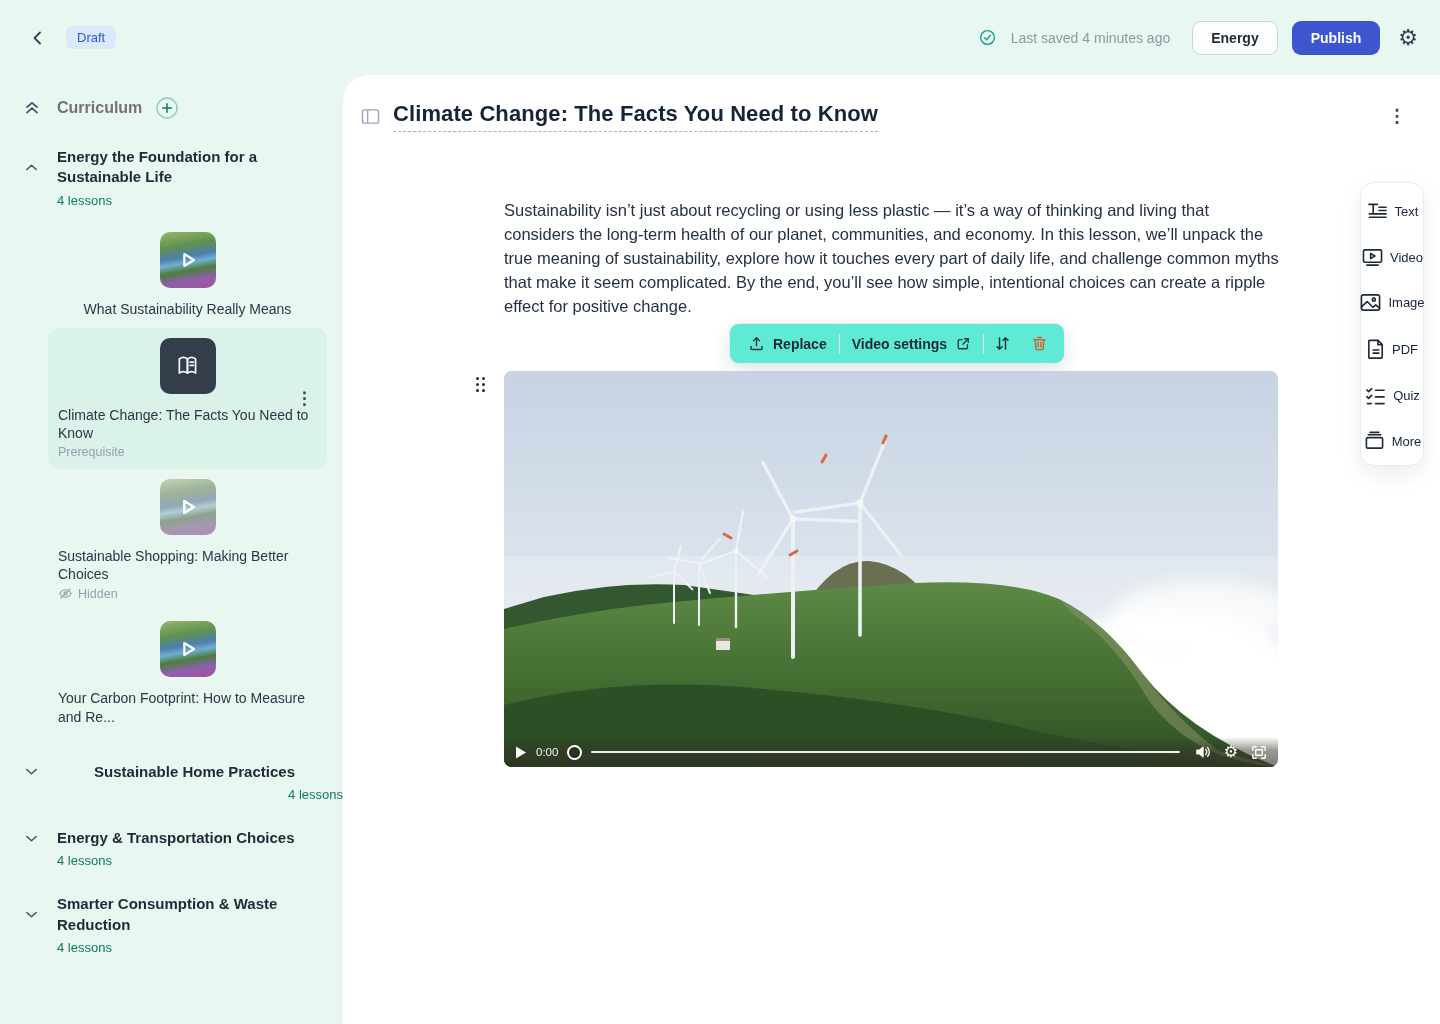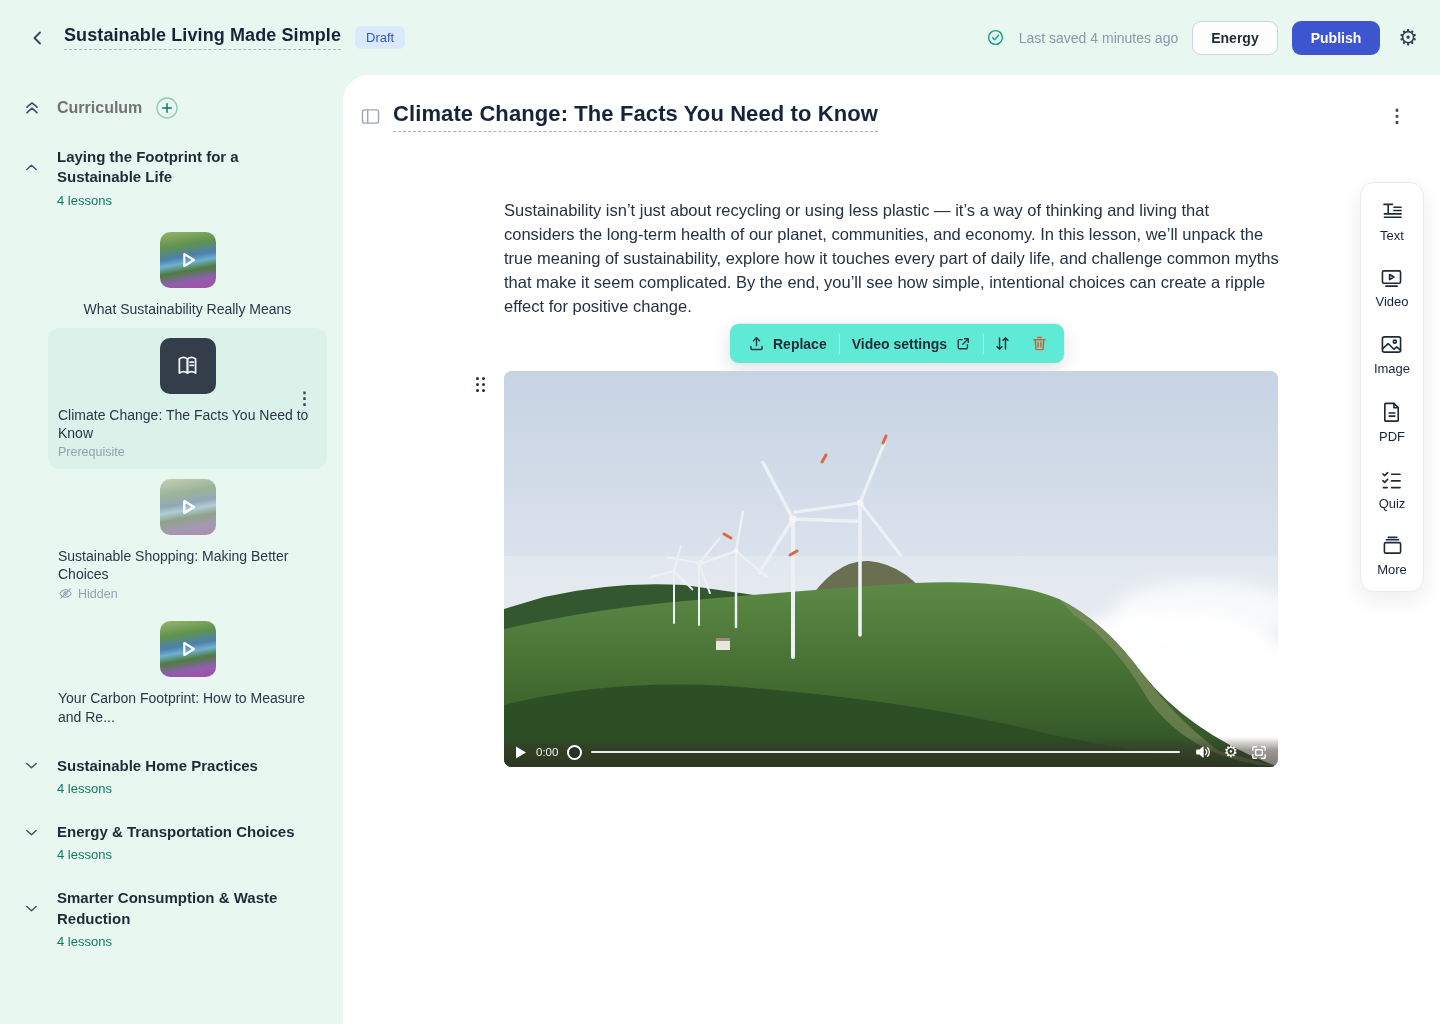--- a/index.html
+++ b/index.html
@@ -6,21 +6,21 @@
   html,body { width:1440px; height:1024px; overflow:hidden; }
   body { font-family:"Liberation Sans", sans-serif; background:#e9f7f1; position:relative; color:#16243a; }
   svg { display:block; }
 
   
   .topbar { position:absolute; top:0; left:0; width:1440px; height:75px; display:flex; align-items:center; padding:0 22px 0 24px; }
   .back-btn { width:28px; height:28px; display:flex; align-items:center; justify-content:center; cursor:pointer; color:#33415a; }
   .course-title { margin-left:12px; font-size:18px; font-weight:700; color:#16243a; border-bottom:1.5px dashed #a8b3c2; padding-bottom:3px; letter-spacing:.1px; }
   .draft-badge { margin-left:14px; background:#dbe9fd; color:#3056d3; font-size:13px; font-weight:500; padding:4px 11px; border-radius:6px; }
   .topbar-right { margin-left:auto; display:flex; align-items:center; gap:14px; }
-  .saved { display:flex; align-items:center; gap:15px; color:#8d97a5; font-size:14px; margin-right:0; }
+  .saved { display:flex; align-items:center; gap:15px; color:#8d97a5; font-size:14px; margin-right:8px; }
   .saved .check { color:#18a188; }
   .btn { font-size:14px; font-weight:600; border-radius:9px; padding:8px 18px; cursor:pointer; border:none; font-family:inherit; }
   .btn-preview { background:#fdfdfe; border:1px solid #ccd4de; color:#1f2a37; }
   .btn-publish { background:#3d56cf; color:#ffffff; padding:9px 19px; }
   .gear-btn { font-size:22px; color:#33415a; cursor:pointer; line-height:1; margin-left:4px; }
 
   
   .sidebar { position:absolute; left:0; top:75px; width:343px; bottom:0; padding-top:22px; }
   .curriculum-row { display:flex; align-items:center; padding-left:24px; }
   .collapse-all { color:#44516a; cursor:pointer; }
@@ -71,33 +71,32 @@
   .pb-play { cursor:pointer; }
   .pb-time { font-size:11.5px; color:#f5f5f3; }
   .pb-knob { width:15px; height:15px; border:2.5px solid #ffffff; border-radius:50%; background:rgba(40,40,40,.4); box-shadow:inset 0 0 0 2px rgba(30,30,30,.35); cursor:pointer; flex:0 0 15px; }
   .pb-track { flex:1; height:2.5px; background:rgba(255,255,255,.92); border-radius:2px; cursor:pointer; }
   .pb-right { display:flex; align-items:center; gap:13px; margin-left:6px; }
   .pb-right .pic { cursor:pointer; color:#ffffff; }
   .pb-gear { font-size:16px; line-height:1; color:#ffffff; cursor:pointer; }
 
   
   .toolbox { position:absolute; right:16px; top:182px; width:64px; background:#ffffff; border:1px solid #e8ebef; border-radius:14px; box-shadow:0 8px 22px rgba(20,30,50,.08); padding:18px 0 14px; display:flex; flex-direction:column; align-items:center; gap:25px; }
-  .tool { display:flex; flex-direction:column; align-items:center; gap:6px; cursor:pointer; color:#1f2a37; }
+  .tool { display:flex; flex-direction:row; align-items:center; gap:6px; cursor:pointer; color:#1f2a37; }
   .tool-label { font-size:13px; font-weight:500; color:#16243a; }
 </style>
 </head>
 <body>
 
 <div class="topbar">
   <div class="back-btn">
     <svg width="16" height="16" viewBox="0 0 16 16" fill="none" stroke="currentColor" stroke-width="1.8" stroke-linecap="round" stroke-linejoin="round">
         <polyline points="10,2.5 4.5,8 10,13.5"></polyline>
       </svg>
   </div>
-  <div class="course-title">Sustainable Living Made Simple</div>
   <div class="draft-badge">Draft</div>
   <div class="topbar-right">
     <div class="saved">
       <span class="check">
         <svg width="17" height="17" viewBox="0 0 18 18" fill="none" stroke="currentColor" stroke-width="1.5" stroke-linecap="round" stroke-linejoin="round">
             <circle cx="9" cy="9" r="7.3"></circle>
             <polyline points="5.8,9.2 8.1,11.4 12.2,6.6"></polyline>
           </svg>
       </span>
       <span>Last saved 4 minutes ago</span>
@@ -125,21 +124,21 @@
     </span>
   </div>
 
   <div class="section">
     <div class="section-head">
       <span class="section-chevron">
         <svg width="15" height="15" viewBox="0 0 16 16" fill="none" stroke="currentColor" stroke-width="1.6" stroke-linecap="round" stroke-linejoin="round">
             <polyline points="3,10.2 8,5.6 13,10.2"></polyline>
           </svg>
       </span>
-      <span class="section-title">Laying the Footprint for a Sustainable Life</span>
+      <span class="section-title">Energy the Foundation for a Sustainable Life</span>
     </div>
     <div class="section-count">4 lessons</div>
 
     <div class="lesson-list">
 
       <div class="lesson-row">
         <div class="thumb thumb-video">
           <span class="play-ov">
             <svg width="22" height="22" viewBox="0 0 24 24" fill="none" stroke="#ffffff" stroke-width="2.4" stroke-linejoin="round">
                 <polygon points="8,5.5 18.5,12 8,18.5"></polygon>
@@ -196,21 +195,21 @@
           </span>
         </div>
         <div class="lesson-text">
           <div class="lesson-title">Your Carbon Footprint: How to Measure and Re...</div>
         </div>
       </div>
 
     </div>
   </div>
 
-  <div class="section" style="margin-top:20px;">
+  <div class="section" style="margin-top:26px;text-align:right;">
     <div class="section-head">
       <span class="section-chevron">
         <svg width="15" height="15" viewBox="0 0 16 16" fill="none" stroke="currentColor" stroke-width="1.6" stroke-linecap="round" stroke-linejoin="round">
             <polyline points="3,5.8 8,10.4 13,5.8"></polyline>
           </svg>
       </span>
       <span class="section-title">Sustainable Home Practices</span>
     </div>
     <div class="section-count">4 lessons</div>
   </div>

